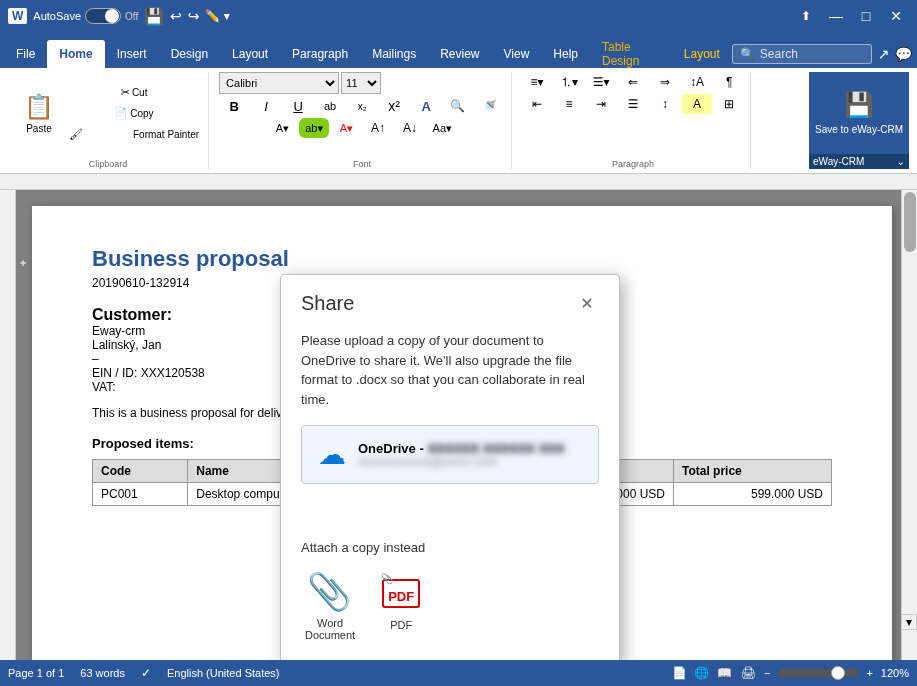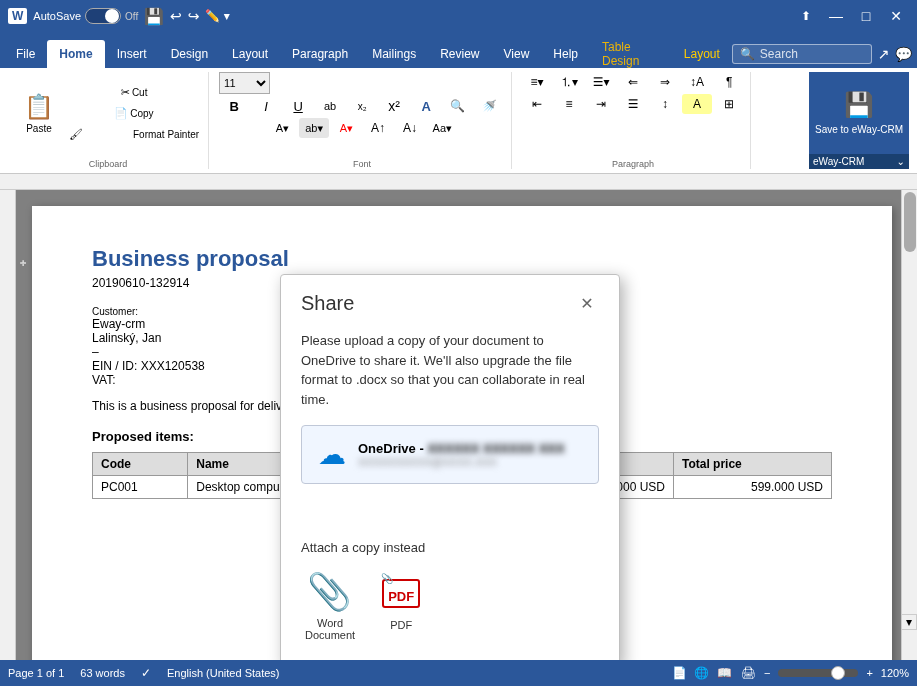--- a/index.html
+++ b/index.html
@@ -60,21 +60,21 @@
       display: flex; flex-direction: column; align-items: center; justify-content: center;
       padding: 2px 4px; cursor: pointer; border-radius: 3px; font-size: 10px; gap: 1px;
       min-width: 30px;
     }
     .ribbon-btn-large { min-width: 50px; height: 60px; }
     .ribbon-btn-small { height: 20px; flex-direction: row; gap: 2px; padding: 1px 3px; font-size: 11px; }
 
     .font-select {
       width: 120px; height: 22px; border: 1px solid #aaa; font-size: 11px; padding: 0 2px;
     }
-    .font-size-select { width: 51px; height: 22px; border: 1px solid #aaa; font-size: 11px; }
+    .font-size-select { width: 40px; height: 22px; border: 1px solid #aaa; font-size: 11px; }
 
     
     .eway-panel {
       background: #2b579a;
       height: 82px;
       width: 100px;
       display: flex; flex-direction: column; align-items: center; justify-content: center;
       color: white; font-size: 11px; gap: 4px; cursor: pointer;
     }
     .doc-page {
@@ -84,21 +84,21 @@
       margin: 0 auto;
       padding: 40px 60px;
       box-shadow: 2px 2px 8px rgba(0,0,0,0.3);
       position: relative;
     }
 
     
     .doc-title { color: #2b579a; font-size: 22px; font-weight: bold; margin-bottom: 4px; }
     .doc-date { font-size: 12px; margin-bottom: 16px; }
     .doc-section { margin-bottom: 12px; }
-    .doc-label { font-weight: normal; font-size: 10px; }
+    .doc-label { font-weight: bold; font-size: 16px; }
     .doc-value { font-size: 12px; }
     .doc-text { font-size: 12px; margin-top: 8px; }
     .doc-proposed { font-weight: bold; font-size: 13px; margin-top: 16px; margin-bottom: 8px; }
     .doc-table { width: 100%; border-collapse: collapse; font-size: 12px; }
     .doc-table th { background: #ddd; border: 1px solid #999; padding: 4px 8px; text-align: left; font-weight: bold; }
     .doc-table td { border: 1px solid #999; padding: 4px 8px; }
     .doc-table .right { text-align: right; }
 
     
     .status-bar {
@@ -244,38 +244,41 @@
               <span>🖌</span>
               <span style="font-size:10px;padding-left:48px;">Format Painter</span>
             </div>
         </div>
       </div>
       <span class="ribbon-group-label" style="font-size:9px;color:#666;">Clipboard</span>
     </div>
 
     <div class="ribbon-group" style="min-width:180px;">
       <div style="display:flex;gap:2px;align-items:center;width:100%;">
+        <select class="font-select">
+          <option>Calibri</option>
+        </select>
         <select class="font-size-select">
           <option>11</option>
         </select>
       </div>
       <div style="display:flex;gap:2px;align-items:center;">
         <div class="ribbon-btn ribbon-btn-small" style="font-weight:bold;font-size:13px;">B</div>
         <div class="ribbon-btn ribbon-btn-small" style="font-style:italic;font-size:13px;">I</div>
         <div class="ribbon-btn ribbon-btn-small" style="text-decoration:underline;font-size:13px;">U</div>
         <div class="ribbon-btn ribbon-btn-small" style="font-size:11px;">ab</div>
         <div class="ribbon-btn ribbon-btn-small" style="font-size:10px;">x₂</div>
         <div class="ribbon-btn ribbon-btn-small" style="font-size:14px;">x²</div>
         <div class="ribbon-btn ribbon-btn-small" style="font-size:13px;color:#2b579a;font-weight:bold;">A</div>
         <div class="ribbon-btn ribbon-btn-small" style="font-size:12px;">🔍</div>
         <div class="ribbon-btn ribbon-btn-small" style="font-size:12px;">🚿</div>
       </div>
       <div style="display:flex;gap:2px;align-items:center;">
         <div class="ribbon-btn ribbon-btn-small" style="font-size:11px;">A▾</div>
-        <div class="ribbon-btn ribbon-btn-small" style="font-size:11px;background:#e5e5e5;">ab▾</div>
+        <div class="ribbon-btn ribbon-btn-small" style="font-size:11px;background:#84cc16;border-radius:6px;">ab▾</div>
         <div class="ribbon-btn ribbon-btn-small" style="font-size:11px;color:red;">A▾</div>
         <div class="ribbon-btn ribbon-btn-small" style="font-size:12px;">A↑</div>
         <div class="ribbon-btn ribbon-btn-small" style="font-size:12px;">A↓</div>
         <div class="ribbon-btn ribbon-btn-small" style="font-size:11px;">Aa▾</div>
       </div>
       <span class="ribbon-group-label" style="font-size:9px;color:#666;">Font</span>
     </div>
 
     <div class="ribbon-group" style="min-width:160px;">
       <div style="display:flex;gap:2px;align-items:center;">

